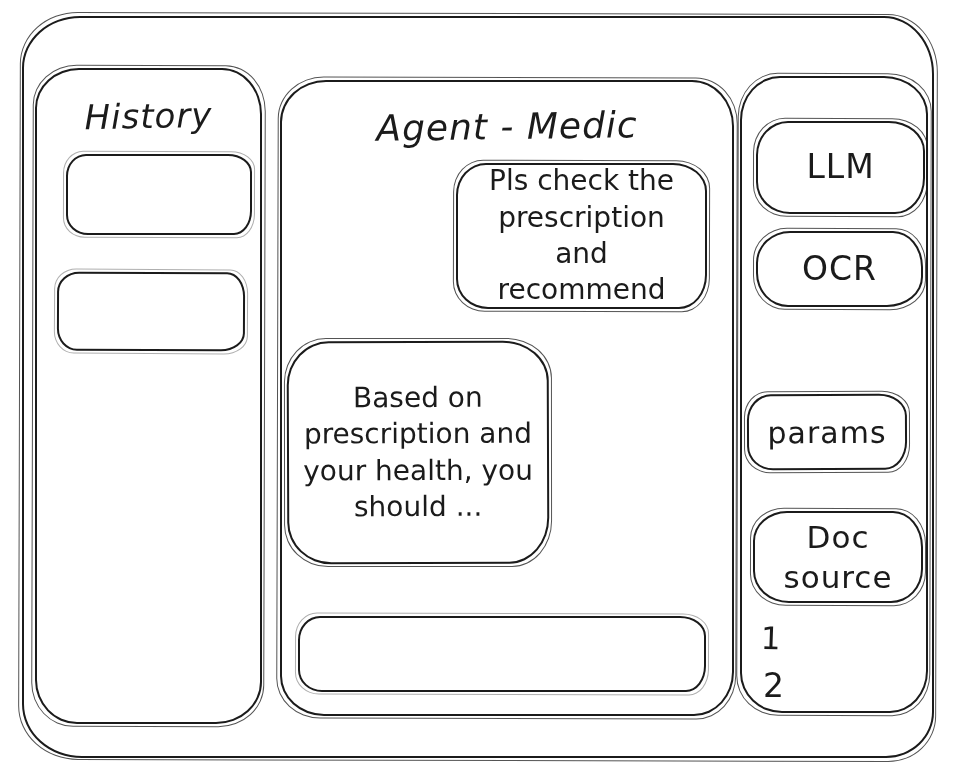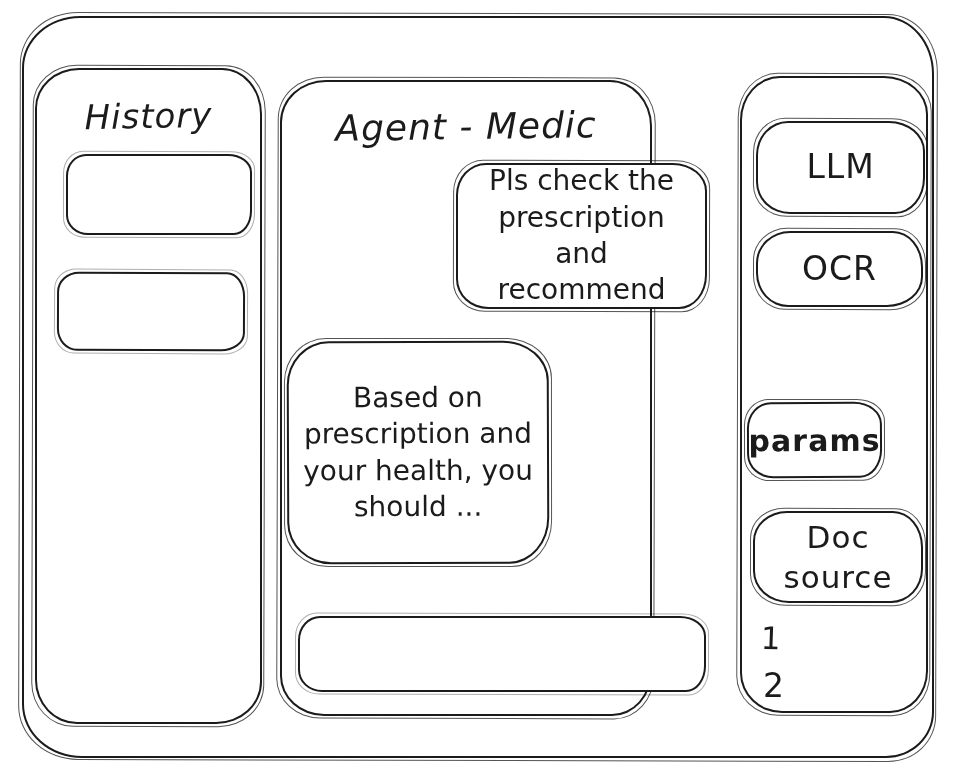--- a/index.html
+++ b/index.html
@@ -60,21 +60,21 @@
     border-radius: 20px 24px 18px 22px / 22px 18px 24px 20px;
   }
   .hist-item-2 {
     left: 20px; top: 202px; width: 188px; height: 79px;
     border-radius: 22px 18px 24px 20px / 20px 24px 18px 22px;
     transform: rotate(0.2deg);
   }
 
   
   .chat-panel {
-    left: 256px; top: 62px; width: 372px; height: 636px;
+    left: 256px; top: 62px; width: 454px; height: 636px;
     border-radius: 46px 42px 40px 44px / 42px 46px 44px 40px;
   }
   .chat-title { top: 24px; font-size: 36px; transform: rotate(-0.8deg); }
   .bubble {
     display: flex;
     align-items: center;
     justify-content: center;
     text-align: center;
     line-height: 1.3;
     padding: 8px 12px;
@@ -120,25 +120,24 @@
     left: 14px; top: 43px; width: 169px; height: 93px;
     border-radius: 32px 36px 30px 34px / 34px 30px 36px 32px;
     font-size: 33px; 
   }
   .btn-ocr {
     left: 14px; top: 153px; width: 167px; height: 76px;
     border-radius: 34px 30px 36px 32px / 32px 36px 30px 34px;
     font-size: 33px;
   }
   .btn-params {
-    left: 5px; top: 324px; width: 135px; height: 76px;
+    left: 5px; top: 316px; width: 160px; height: 76px;
     border-radius: 24px 28px 22px 26px / 26px 22px 28px 24px;
     font-size: 30px;
     transform: rotate(-0.3deg);
-    font-weight: bold;
   }
   .btn-doc {
     left: 11px; top: 433px; width: 170px; height: 92px;
     border-radius: 34px 30px 32px 36px / 30px 36px 34px 32px;
     font-size: 31px;
   }
   .doc-item {
     position: absolute;
     font-size: 31px;
     cursor: pointer;

